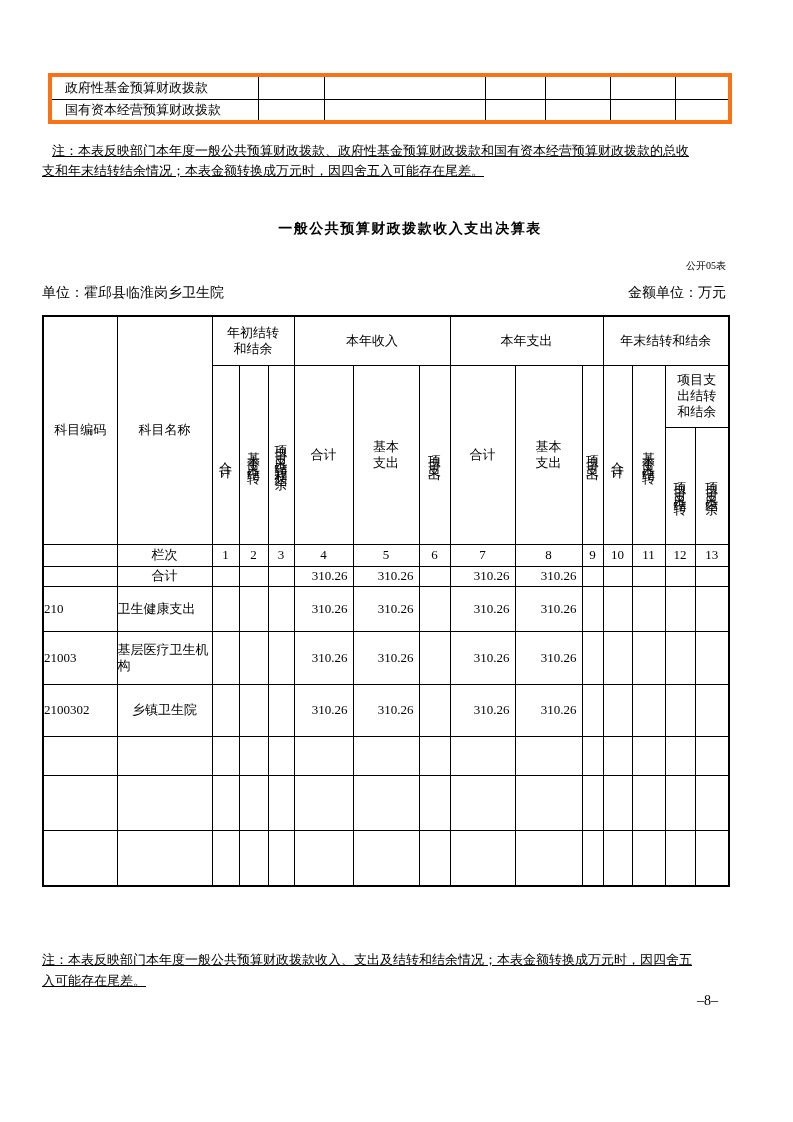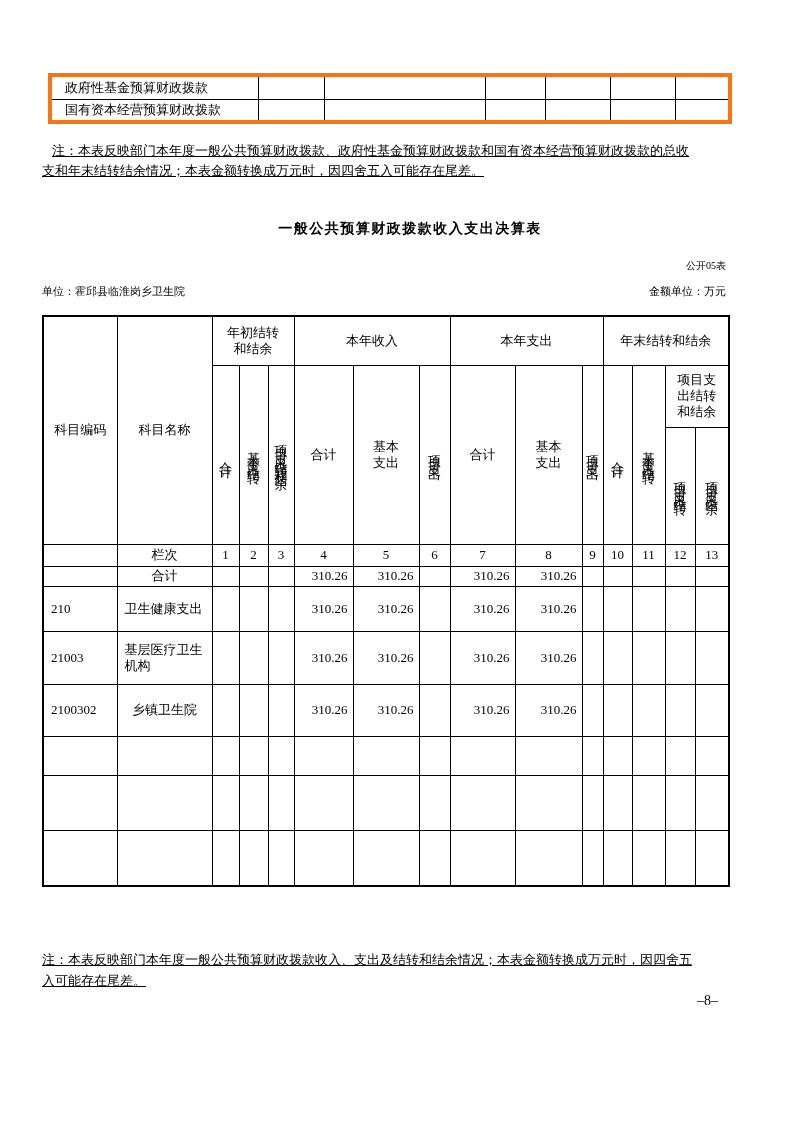--- a/index.html
+++ b/index.html
@@ -7,38 +7,38 @@
     position:relative; width:793px; height:1122px; margin:0 auto;
     background:#ffffff; color:#000;
     font-family:"Liberation Serif","DejaVu Serif",serif;
   }
   table { border-collapse:collapse; table-layout:fixed; }
   td { border:1px solid #000; overflow:hidden; font-size:13px; line-height:16px;
        vertical-align:middle; text-align:center; padding:0; }
   .b { font-weight:bold; }
   .pre { white-space:pre-line; }
   .num { text-align:right; padding-right:5px; }
-  .left { text-align:left; padding-left:7px; }
+  .left { text-align:left; }
   .lpad { text-align:left; padding-left:13px; }
   .v { writing-mode:vertical-rl; text-orientation:upright; letter-spacing:4px;
        display:inline-block; line-height:1; }
   
   .t-top { position:absolute; left:48px; top:73px; width:680px; border:4px solid #f97316; }
   .tt-r1 { height:24px; } .tt-r2 { height:23px; } .tt-r3 { height:19px; }
   
   .note { position:absolute; left:42px; width:708px; font-size:13px; line-height:20px;text-decoration:underline; }
   .note-top { top:141px; }
   .note-top .l1 { text-indent:10px; }
   .note-bottom { top:949px; line-height:21px; }
   
   .title { position:absolute; left:42px; top:220px; width:736px; text-align:center;
            font-size:14px; font-weight:bold; letter-spacing:1.5px; }
   .pubcode { position:absolute; left:42px; top:259px; width:684px; text-align:right; font-size:10px; }
   .unitrow { position:absolute; left:42px; top:284px; width:684px; display:flex;
-             justify-content:space-between; font-size:11px; }
+             justify-content:space-between; font-size:14px; }
   
   .t-main { position:absolute; left:42px; top:315px; width:686px; border:2px solid #000; }
   .hA { height:49px; } .hB { height:62px; } .hC { height:117px; }
   .r-idx { height:22px; } .r0 { height:20px; } .r1 { height:45px; } .r2 { height:53px; }
   .r3 { height:52px; } .r4 { height:39px; } .r5 { height:55px; } .r6 { height:56px; }
   .pagenum { position:absolute; left:42px; top:993px; width:676px; text-align:right; font-size:14px; }
 </style>
 </head>
 <body>
 

